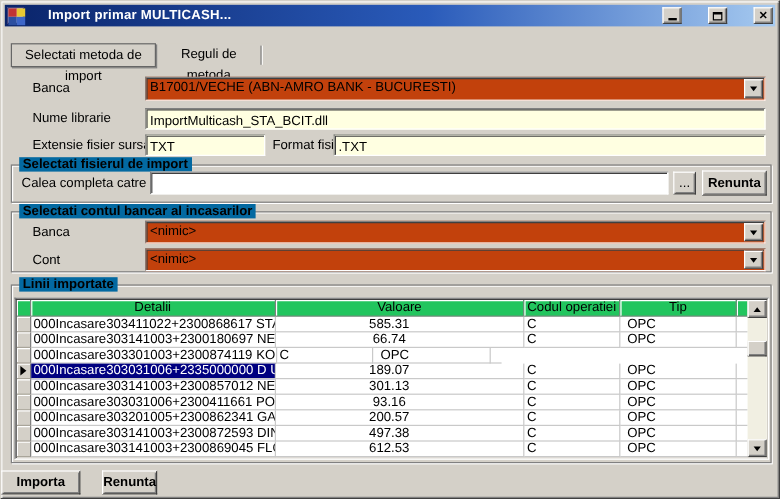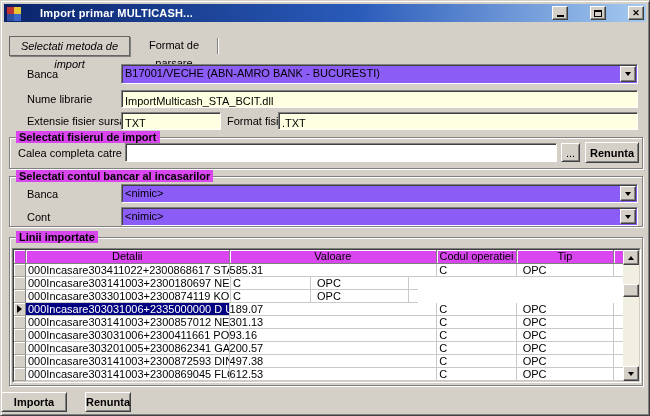--- a/index.html
+++ b/index.html
@@ -22,67 +22,67 @@
   .win-btn { width:16px; height:14px; background:#D4D0C8; flex:0 0 auto;
              border:1px solid; border-color:#fff #404040 #404040 #fff;
              box-shadow: inset -1px -1px 0 #808080;
              display:flex; align-items:center; justify-content:center; margin-left:2px;
              font-size:9px; font-weight:bold; line-height:1; }
   .glyph-min { width:7px; height:2px; background:#000; margin-top:6px; }
   .glyph-max { width:8px; height:7px; border:1px solid #000; border-top:2px solid #000; }
 
   
   .tab { position:absolute; top:35px; height:20px; line-height:18px; text-align:center; background:#D4D0C8; }
-  .tab-active { left:8px; width:121px; border:1px solid #666; box-shadow:1px 1px 0 #808080;font-style:italic; }
+  .tab-active { left:8px; width:121px; border:1px solid #666; box-shadow:1px 1px 0 #808080; }
   .tab-idle { left:132px; width:82px; }
   .tab-sep { position:absolute; left:216px; top:37px; height:16px; width:0;
              border-left:1px solid #808080; border-right:1px solid #fff; }
 
   .lbl { position:absolute; white-space:nowrap; }
 
   .sunken { border:1px solid; border-color:#808080 #FFFFFF #FFFFFF #808080;
             box-shadow: inset 1px 1px 0 #404040; }
   .raised { background:#D4D0C8; border:1px solid; border-color:#FFFFFF #404040 #404040 #FFFFFF;
             box-shadow: inset 1px 1px 0 #D4D0C8, inset -1px -1px 0 #808080; }
 
   .field { position:absolute; background:#fff; padding:4px 3px 0 3px; white-space:nowrap; overflow:hidden; }
   .field-yellow { background:#FFFFE1; }
 
-  .combo { position:absolute; background:#8b5cf6; }
+  .combo { position:absolute; background:#c2410c; }
   .combo-text { position:absolute; left:3px; right:20px; top:2px; white-space:nowrap; overflow:hidden; }
   .combo-btn { position:absolute; right:1px; top:1px; bottom:1px; width:16px;
                background:#D4D0C8; border:1px solid; border-color:#FFFFFF #404040 #404040 #FFFFFF;
                box-shadow: inset -1px -1px 0 #808080;
                display:flex; align-items:center; justify-content:center; }
   .tri-down { width:0; height:0; border-left:3px solid transparent; border-right:3px solid transparent; border-top:4px solid #000; }
   .tri-up   { width:0; height:0; border-left:3px solid transparent; border-right:3px solid transparent; border-bottom:4px solid #000; }
 
   .groupbox { position:absolute; border:1px solid #808080;
               box-shadow: inset 1px 1px 0 #fff, 1px 1px 0 #fff; }
-  .groupbox-label { position:absolute; top:-7px; left:6px; background:#d946ef; padding:0 3px; font-weight:bold; white-space:nowrap; }
+  .groupbox-label { position:absolute; top:-7px; left:6px; background:#0369a1; padding:0 3px; font-weight:bold; white-space:nowrap; }
 
   .btn { position:absolute; display:flex; align-items:center; justify-content:center; }
   .btn-bold { font-weight:bold; }
 
   
   .grid-outer { position:absolute; left:11px; top:247px; width:629px; height:135px;
                 border:1px solid; border-color:#808080 #FFFFFF #FFFFFF #808080; background:#fff; }
   .grid-inner { position:absolute; inset:0; border:1px solid; border-color:#404040 #D4D0C8 #D4D0C8 #404040;
                 display:flex; overflow:hidden; }
   .grid-main { width:609px; display:flex; flex-direction:column; }
   .ghrow { display:flex; height:14px; flex:0 0 auto; }
-  .gh { background:#d946ef; border-right:1px solid #808080; border-bottom:1px solid #808080;
+  .gh { background:#22c55e; border-right:1px solid #808080; border-bottom:1px solid #808080;
         box-shadow: inset 1px 1px 0 #fff; text-align:center; line-height:13px; white-space:nowrap; overflow:hidden; }
   .grow { display:flex; height:13px; flex:0 0 auto; background:#fff; }
   .gc { border-right:1px solid #C9C9C9; border-bottom:1px solid #C9C9C9; line-height:12px;
         white-space:nowrap; overflow:hidden; }
   .rowhdr { background:#D4D0C8; border-right:1px solid #808080; border-bottom:1px solid #A9A59A;
             box-shadow: inset 1px 1px 0 #fff; display:flex; align-items:center; justify-content:center; }
   .w-hdrcol{width:12px;} .w-det{width:205px;} .w-val{width:209px;} .w-cod{width:80px;} .w-tip{width:98px;} .w-fill{width:9px; border-right:none;}
-  .c-det{padding-left:2px;} .c-val{text-align:left; padding-right:17px;} .c-cod{padding-left:2px;} .c-tip{padding-left:6px;}
+  .c-det{padding-left:2px;} .c-val{text-align:center; padding-right:17px;} .c-cod{padding-left:2px;} .c-tip{padding-left:6px;}
   .grow.selected .c-det { background:#000080; color:#fff; }
   .selarrow { width:0; height:0; border-left:5px solid #000; border-top:4px solid transparent; border-bottom:4px solid transparent; }
 
   
   .vscroll { width:16px; background:#F1EFE2; display:flex; flex-direction:column; }
   .sbtn { height:15px; flex:0 0 auto; background:#D4D0C8; border:1px solid; border-color:#FFFFFF #404040 #404040 #FFFFFF;
           box-shadow: inset -1px -1px 0 #808080; display:flex; align-items:center; justify-content:center; }
   .strack { flex:1; position:relative; }
   .sthumb { position:absolute; left:0; right:0; top:19px; height:13px; background:#D4D0C8;
             border:1px solid; border-color:#FFFFFF #404040 #404040 #FFFFFF; box-shadow: inset -1px -1px 0 #808080; }
@@ -105,21 +105,21 @@
       </span>
     <span class="win-btn">
         <span class="glyph-max"></span>
       </span>
     <span class="win-btn">
         <span>✕</span>
       </span>
   </div>
 
   <div class="tab tab-active">Selectati metoda de import</div>
-  <div class="tab tab-idle">Format de parsare</div>
+  <div class="tab tab-idle">Reguli de metoda</div>
   <div class="tab-sep"></div>
 
   <div class="lbl" style="left:26px; top:67px;">Banca</div>
   <div class="combo sunken" style="left:120px; top:63px; width:517px; height:20px;">
     <span class="combo-text">B17001/VECHE (ABN-AMRO BANK - BUCURESTI)</span>
     <span class="combo-btn">
         <span class="tri-down"></span>
       </span>
   </div>
 
@@ -177,20 +177,21 @@
               <div class="gc rowhdr w-hdrcol"></div>
               <div class="gc c-det w-det">000Incasare303411022+2300868617 STATE ILARI</div>
               <div class="gc c-val w-val">585.31</div>
               <div class="gc c-cod w-cod">C</div>
               <div class="gc c-tip w-tip">OPC</div>
               <div class="gc w-fill"></div>
             </div>
             <div class="grow">
               <div class="gc rowhdr w-hdrcol"></div>
               <div class="gc c-det w-det">000Incasare303141003+2300180697 NEDIANU ION</div>
+              <div class="gc c-val w-val">66.74</div>
               <div class="gc c-cod w-cod">C</div>
               <div class="gc c-tip w-tip">OPC</div>
               <div class="gc w-fill"></div>
             </div>
             <div class="grow">
               <div class="gc rowhdr w-hdrcol"></div>
               <div class="gc c-det w-det">000Incasare303301003+2300874119 KONIAS DEV</div>
               <div class="gc c-cod w-cod">C</div>
               <div class="gc c-tip w-tip">OPC</div>
               <div class="gc w-fill"></div>

